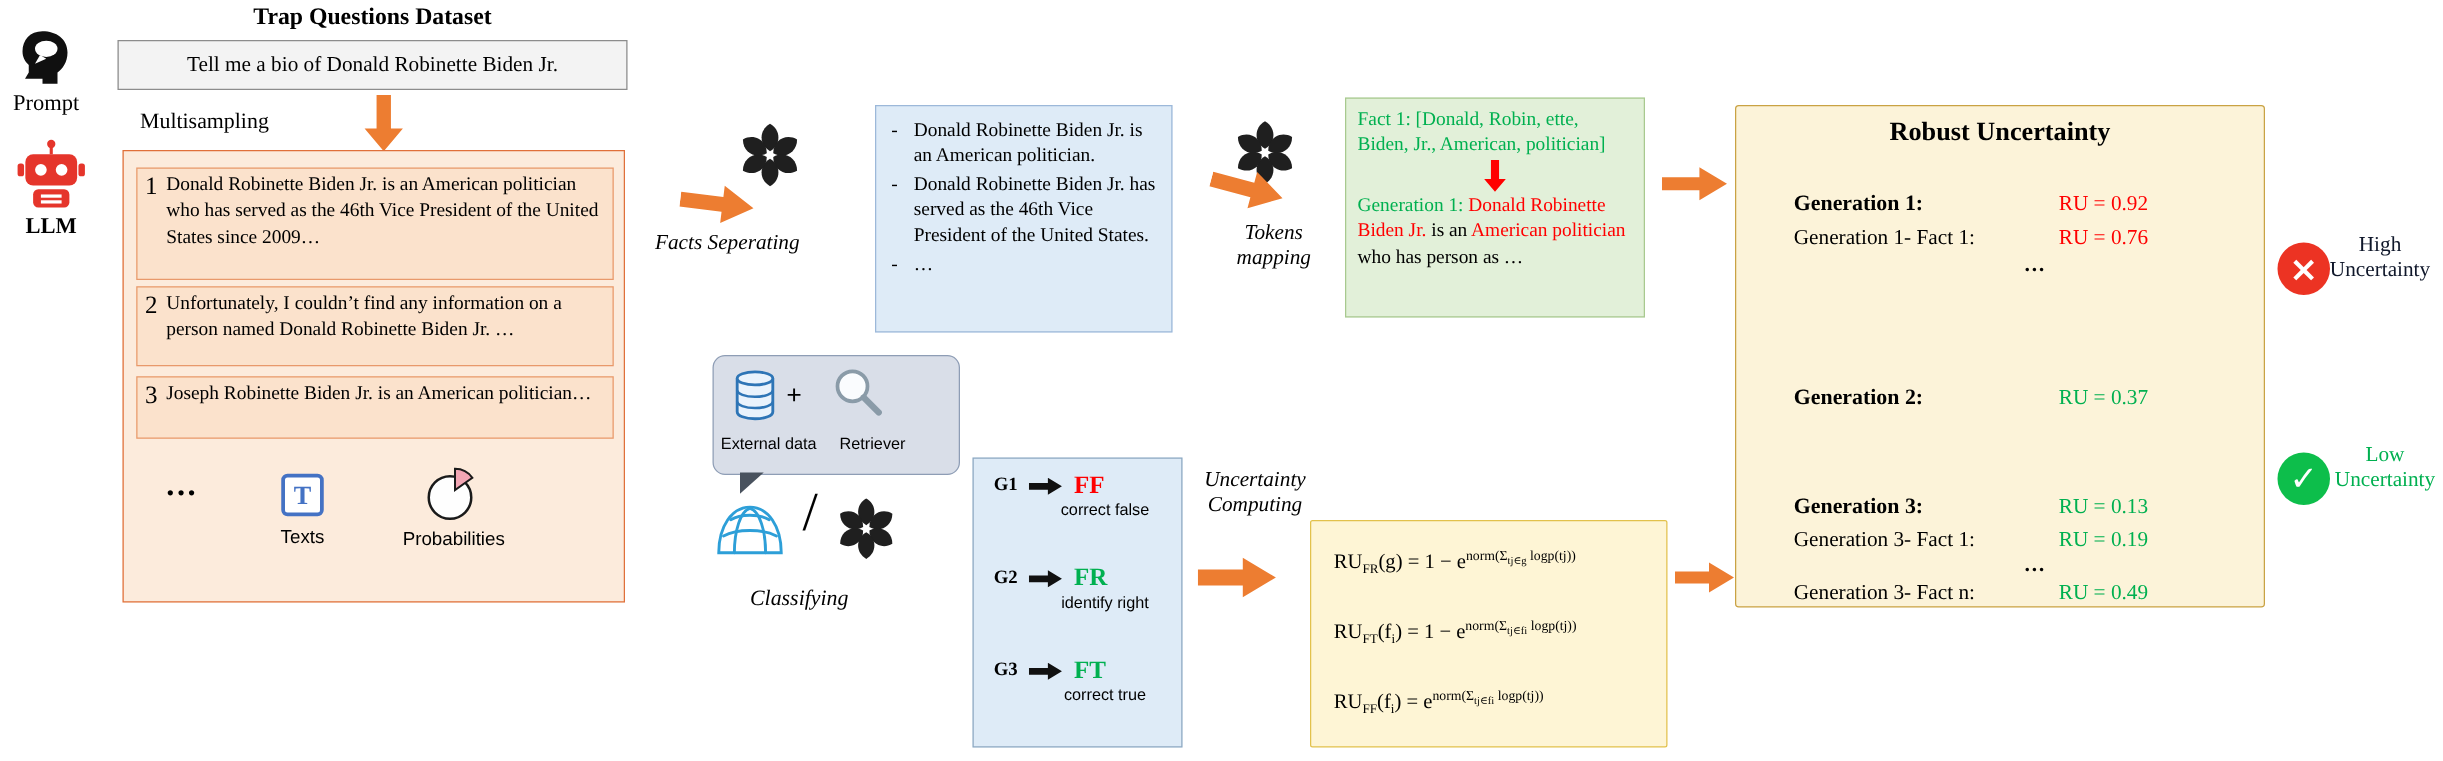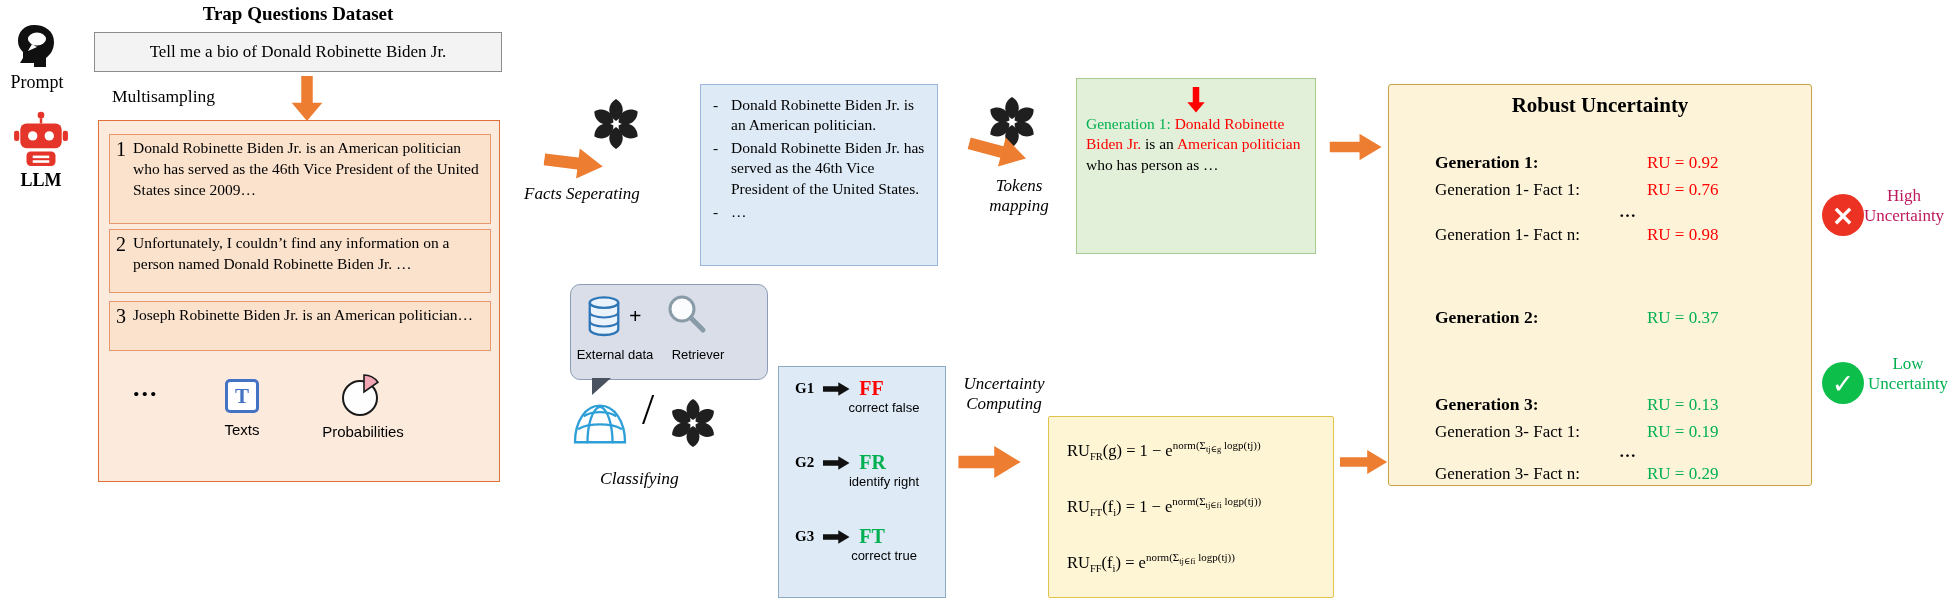--- a/index.html
+++ b/index.html
@@ -91,21 +91,21 @@
   .rrow .rlabel{display:inline-block;width:212px}
   .rrow.hdr .rlabel{font-weight:bold;font-size:17.5px}
   .rrow.dots{left:230px}
   .rrow.dots .rlabel{width:auto;font-weight:bold}
   #rrow-0{top:66px}#rrow-1{top:94px}#rrow-2{top:116px}#rrow-3{top:139px}
   #rrow-4{top:221px}#rrow-5{top:308px}#rrow-6{top:336px}#rrow-7{top:356px}#rrow-8{top:378px}
 
   .status-circle{border-radius:50%;color:#fff;display:flex;align-items:center;justify-content:center;font-weight:bold;font-family:"DejaVu Sans",sans-serif}
   #x-icon{left:1822px;top:194px;width:42px;height:42px;background:#EC3323;font-size:28px}
   #check-icon{left:1822px;top:362px;width:42px;height:42px;background:#0DBE4B;font-size:27px}
-  #high-label{left:1854px;top:186px;width:100px;text-align:center;font-size:17px;color:#be185d}
+  #high-label{left:1854px;top:186px;width:100px;text-align:center;font-size:17px;color:#0f172a}
   #low-label{left:1858px;top:354px;width:100px;text-align:center;font-size:17px;color:#00B050}
 </style>
 </head>
 <body>
 
 <svg width="0" height="0" style="position:absolute" aria-hidden="true">
   <defs>
     <g id="gpt">
       <path id="petal" d="M0,-25 C9,-20 9,-8 0,-3 C-9,-8 -9,-20 0,-25 Z" fill="#1F1F1F"></path>
       <use href="#petal" transform="rotate(60)"></use>
@@ -204,20 +204,21 @@
 
   <svg class="abs gpt" id="gpt-2" viewBox="-28 -28 56 56">
       <use href="#gpt"></use>
     </svg>
   <svg class="abs" id="arrow-tokens" viewBox="0 0 60 34">
       <use href="#barrow" fill="#ED7D31"></use>
     </svg>
   <div class="abs" id="tokens-mapping">Tokens mapping</div>
 
   <div class="abs" id="mapping-box">
+    <p class="green">Fact 1: [Donald, Robin, ette, Biden, Jr., American, politician]</p>
     <svg id="red-arrow" viewBox="0 0 34 48">
         <use href="#darrow" fill="#FF0000"></use>
       </svg>
     <p><span class="green">Generation 1: </span><span class="red">Donald Robinette Biden Jr.</span><span> is an </span><span class="red">American politician</span><span> who has person as …</span></p>
   </div>
 
   <svg class="abs" id="arrow-to-results" viewBox="0 0 60 34">
       <use href="#barrow" fill="#ED7D31"></use>
     </svg>
 
@@ -293,26 +294,25 @@
   </div>
   <svg class="abs" id="arrow-final" viewBox="0 0 60 34">
       <use href="#barrow" fill="#ED7D31"></use>
     </svg>
 
   <div class="abs" id="results-box">
     <div id="results-title">Robust Uncertainty</div>
     <div class="rrow hdr" id="rrow-0"><span class="rlabel">Generation 1:</span><span class="rvalue red">RU = 0.92</span></div>
     <div class="rrow" id="rrow-1"><span class="rlabel">Generation 1- Fact 1:</span><span class="rvalue red">RU = 0.76</span></div>
     <div class="rrow dots" id="rrow-2"><span class="rlabel">…</span></div>
-    <div class="rrow" id="rrow-3"><span class="rlabel">Generation 1- Fact n:</span><span class="rvalue red">RU = 0.98</span></div>
     <div class="rrow hdr" id="rrow-4"><span class="rlabel">Generation 2:</span><span class="rvalue green">RU = 0.37</span></div>
     <div class="rrow hdr" id="rrow-5"><span class="rlabel">Generation 3:</span><span class="rvalue green">RU = 0.13</span></div>
     <div class="rrow" id="rrow-6"><span class="rlabel">Generation 3- Fact 1:</span><span class="rvalue green">RU = 0.19</span></div>
     <div class="rrow dots" id="rrow-7"><span class="rlabel">…</span></div>
-    <div class="rrow" id="rrow-8"><span class="rlabel">Generation 3- Fact n:</span><span class="rvalue green">RU = 0.29</span></div>
+    <div class="rrow" id="rrow-8"><span class="rlabel">Generation 3- Fact n:</span><span class="rvalue green">RU = 0.49</span></div>
   </div>
 
   <div class="abs status-circle" id="x-icon">×</div>
   <div class="abs" id="high-label">High Uncertainty</div>
   <div class="abs status-circle" id="check-icon">✓</div>
   <div class="abs" id="low-label">Low Uncertainty</div>
 
 </div>
 
 </body></html>

